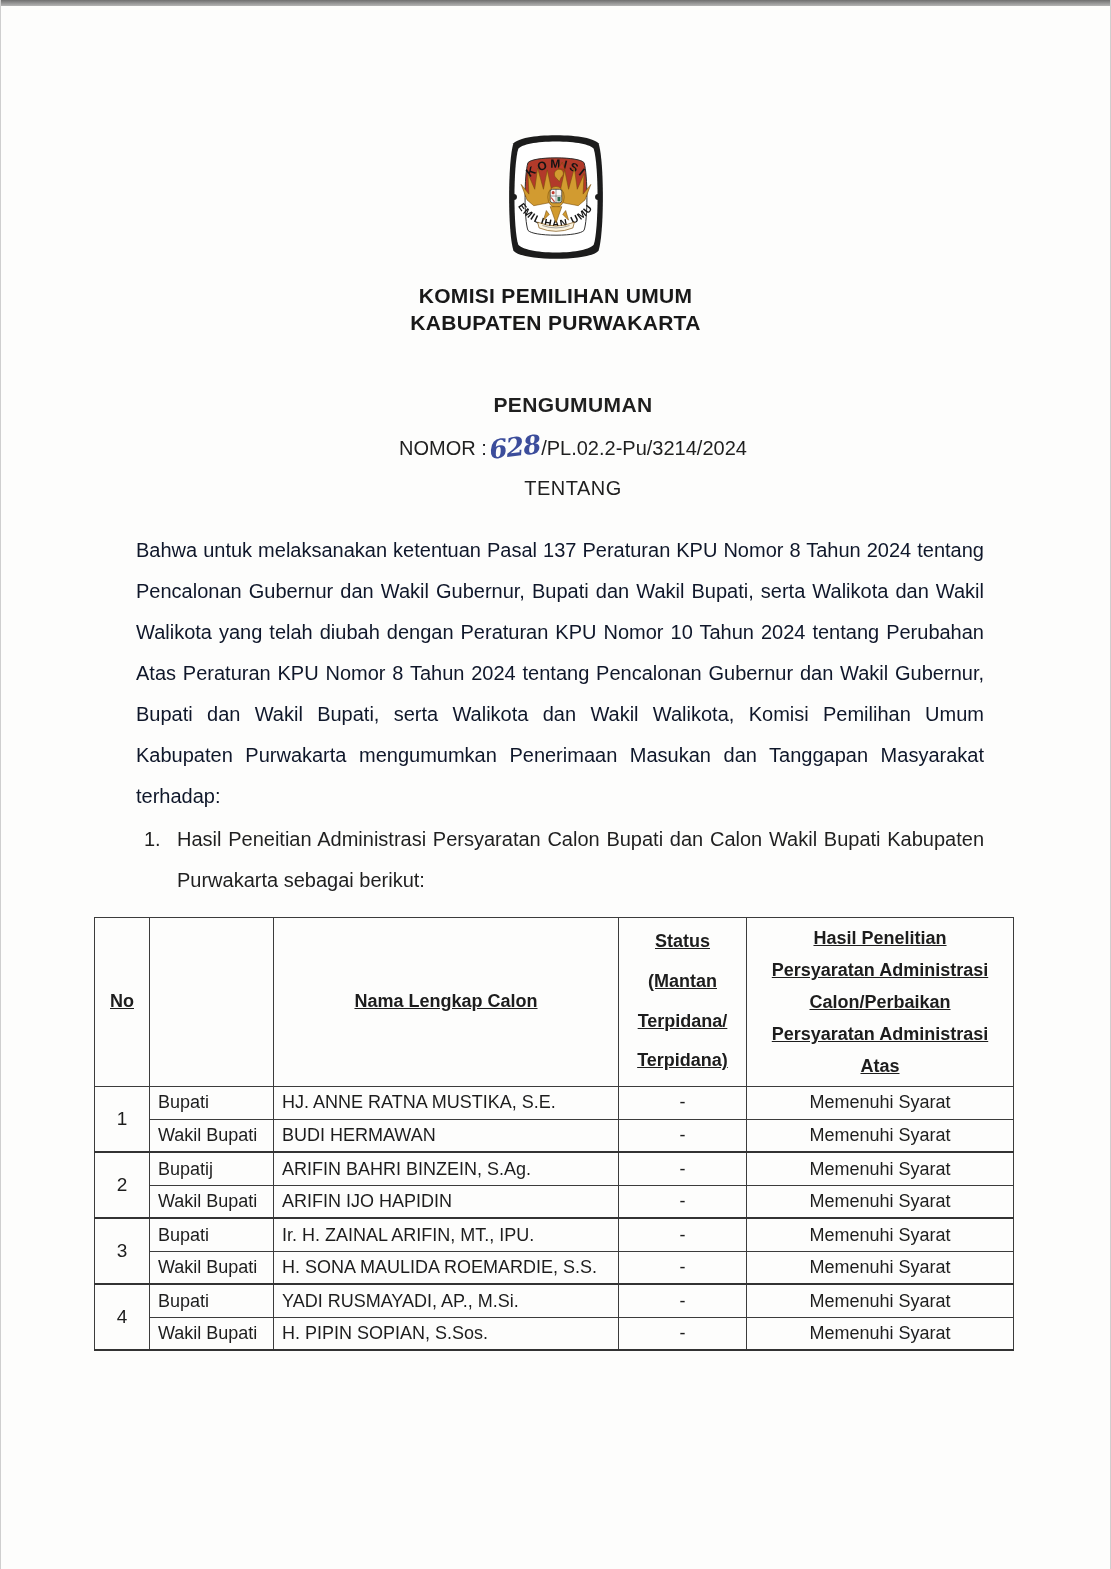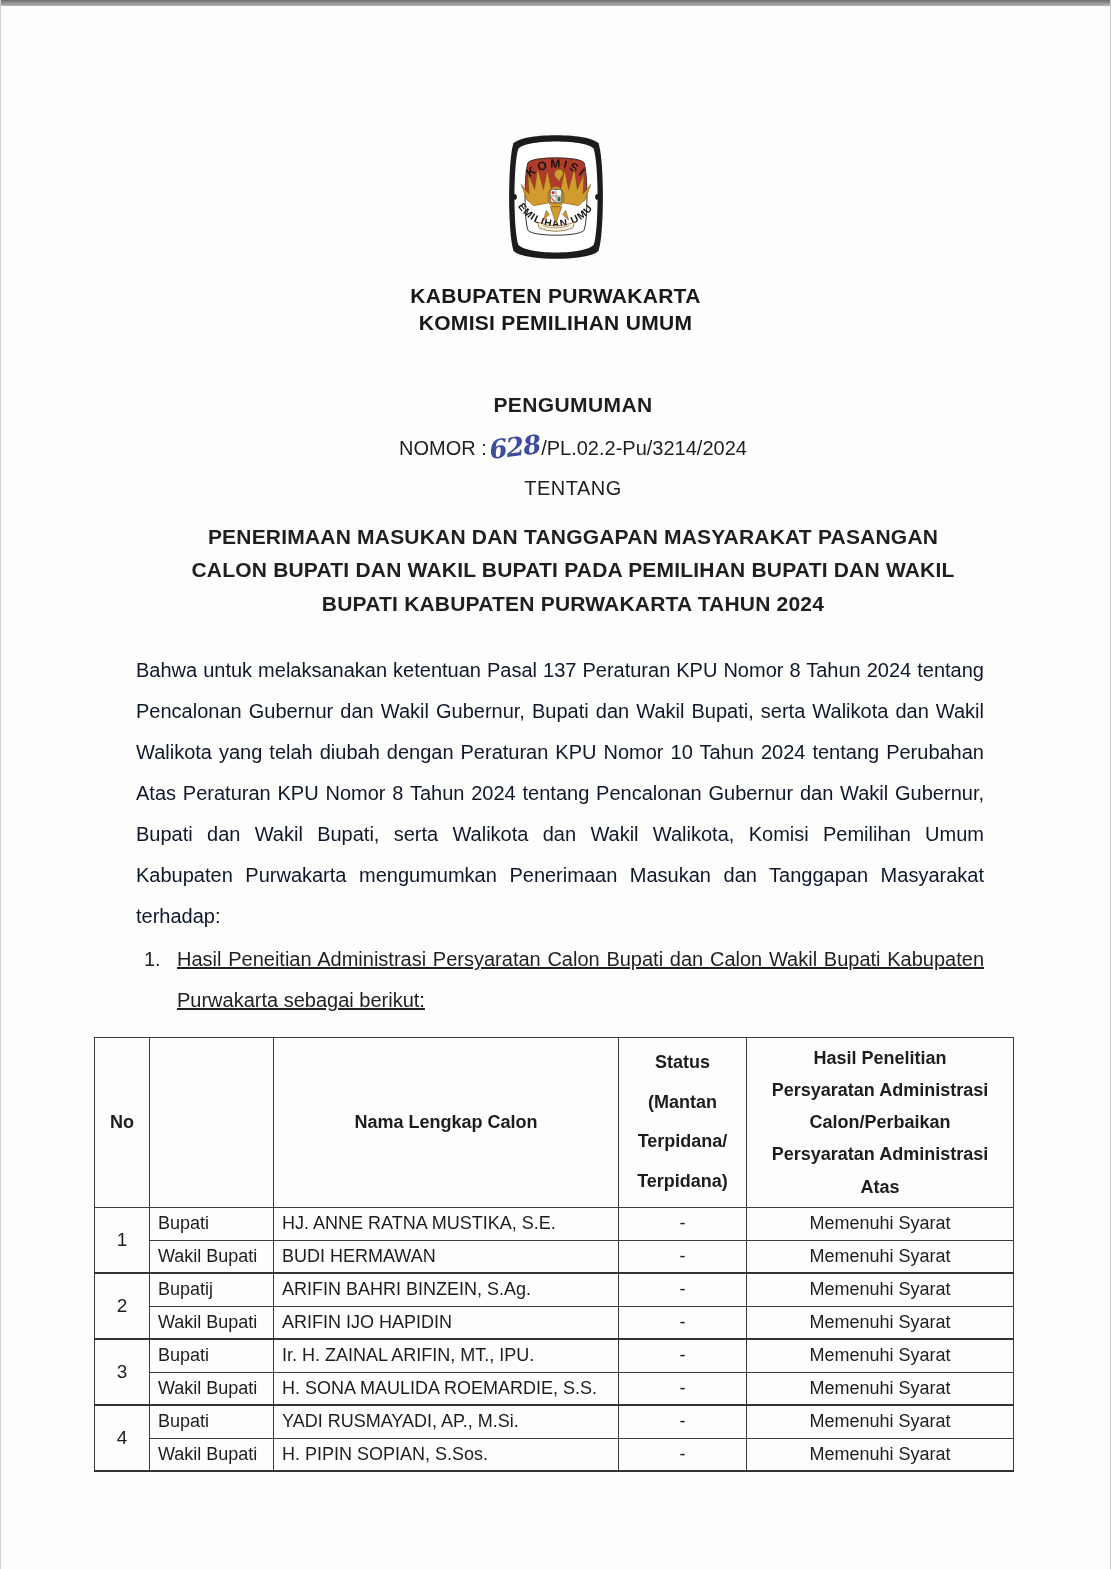--- a/index.html
+++ b/index.html
@@ -62,36 +62,36 @@
     text-align:justify;
     color:#0f172a;
   }
   .list-item {
     margin:2px 126px 0 143px;
     display:flex;
     font-size:20px;
     line-height:2.05;
   }
   .list-number { width:33px; flex:0 0 33px; }
-  .list-text { flex:1; text-align:justify;text-decoration:underline; }
+  .list-text { flex:1; text-align:justify; }
   
   .result-table {
     margin:16px 0 0 93px;
     border-collapse:collapse;
     width:919px;
     table-layout:fixed;
     font-size:18px;
     color:#1d1d1d;
   }
   .result-table th, .result-table td {
     border:1.5px solid #3c3c3c;
     padding:4px 8px;
     background:#fdfdfc;
   }
-  .result-table thead th { font-weight:bold; text-align:center; vertical-align:middle; height:160px; }
+  .result-table thead th { font-weight:bold; text-align:center; vertical-align:middle; height:160px;text-decoration:underline; }
   .th-status div { line-height:2.2; }
   .th-result div { line-height:1.78; }
   .col-no { width:55px; }
   .col-role { width:124px; }
   .col-name { width:345px; }
   .col-status { width:128px; }
   .col-result { width:267px; }
   .result-table tbody td { height:33px; }
   .cell-no { text-align:center; font-size:19px; }
   .cell-role, .cell-name { text-align:left; }
@@ -148,34 +148,29 @@
           <path d="M54,65 h12 M60,58 v14" stroke="#333" stroke-width="0.5" fill="none"></path>
           <circle cx="57" cy="61.5" r="1.6" fill="#c23b2d"></circle>
           <rect x="61.5" y="66" width="3.2" height="4.5" fill="#2e6e4e"></rect>
           <path d="M55,66.5 l3.5,4.5" stroke="#c23b2d" stroke-width="1.2"></path>
         </g>
         <path d="M41,92 Q60,100 79,92 L77.5,98 Q60,105 42.5,98 Z" fill="#fbf3df" stroke="#7a4c08" stroke-width="0.7"></path>
         <path d="M46,95.5 q14,5 28,0" stroke="#8a8a8a" stroke-width="0.8" fill="none"></path>
       </svg>
     </div>
     <div class="org-name">
+      <div>KOMISI PEMILIHAN UMUM</div>
       <div>KABUPATEN PURWAKARTA</div>
-      <div>KOMISI PEMILIHAN UMUM</div>
     </div>
   </div>
 
   <div class="announce">
     <div class="announce-heading">PENGUMUMAN</div>
     <div class="nomor-line"><span>NOMOR :</span><span class="nomor-number">628</span><span>/PL.02.2-Pu/3214/2024</span></div>
     <div class="tentang">TENTANG</div>
-    <div class="main-title">
-      <div>PENERIMAAN MASUKAN DAN TANGGAPAN MASYARAKAT PASANGAN</div>
-      <div>CALON BUPATI DAN WAKIL BUPATI PADA PEMILIHAN BUPATI DAN WAKIL</div>
-      <div>BUPATI KABUPATEN PURWAKARTA TAHUN 2024</div>
-    </div>
   </div>
 
   <p class="body-paragraph">Bahwa untuk melaksanakan ketentuan Pasal 137 Peraturan KPU Nomor 8 Tahun 2024 tentang Pencalonan Gubernur dan Wakil Gubernur,  Bupati dan Wakil Bupati, serta Walikota dan Wakil Walikota yang telah diubah dengan Peraturan KPU Nomor 10 Tahun 2024 tentang Perubahan Atas Peraturan KPU Nomor 8 Tahun 2024 tentang Pencalonan Gubernur dan Wakil Gubernur,  Bupati dan Wakil Bupati, serta Walikota dan Wakil Walikota, Komisi Pemilihan Umum Kabupaten Purwakarta  mengumumkan Penerimaan Masukan dan Tanggapan Masyarakat terhadap:</p>
 
   <div class="list-item">
     <div class="list-number">1.</div>
     <div class="list-text">Hasil Peneitian Administrasi Persyaratan Calon Bupati dan Calon Wakil Bupati Kabupaten Purwakarta sebagai berikut:</div>
   </div>
 
   <table class="result-table">

